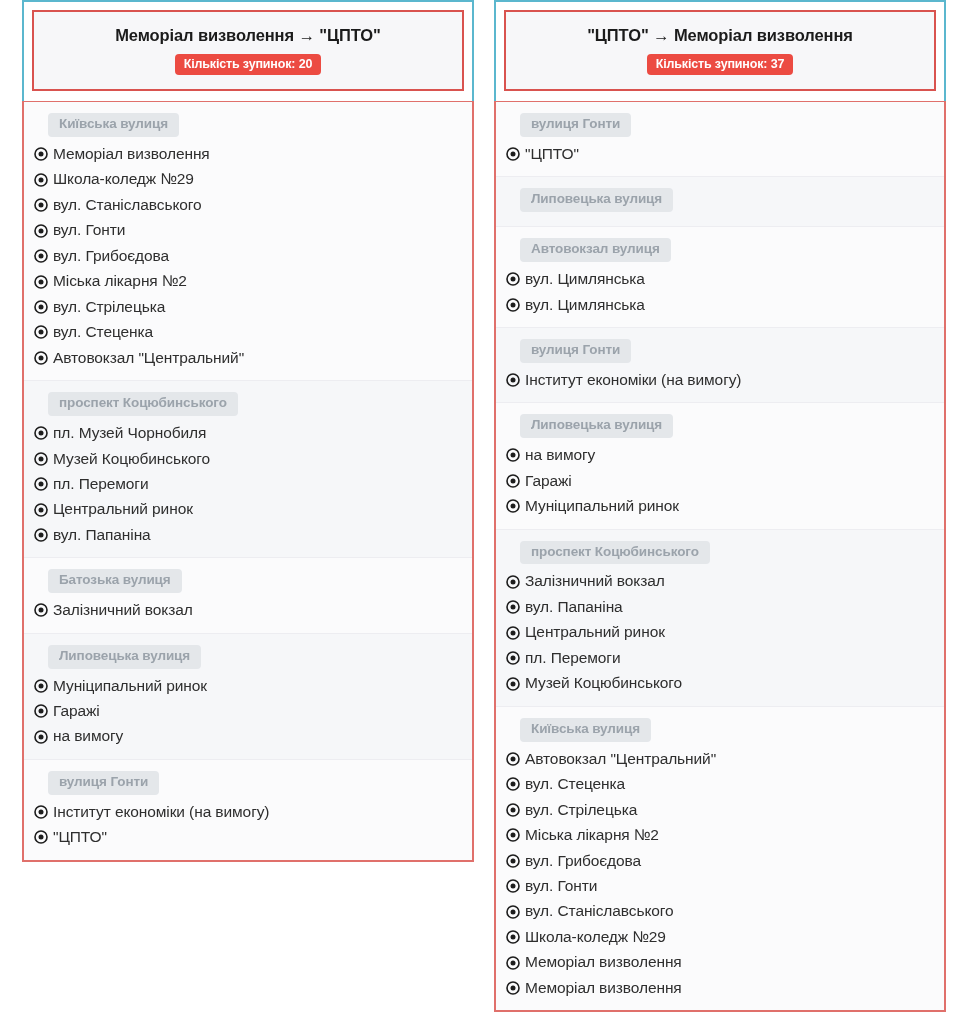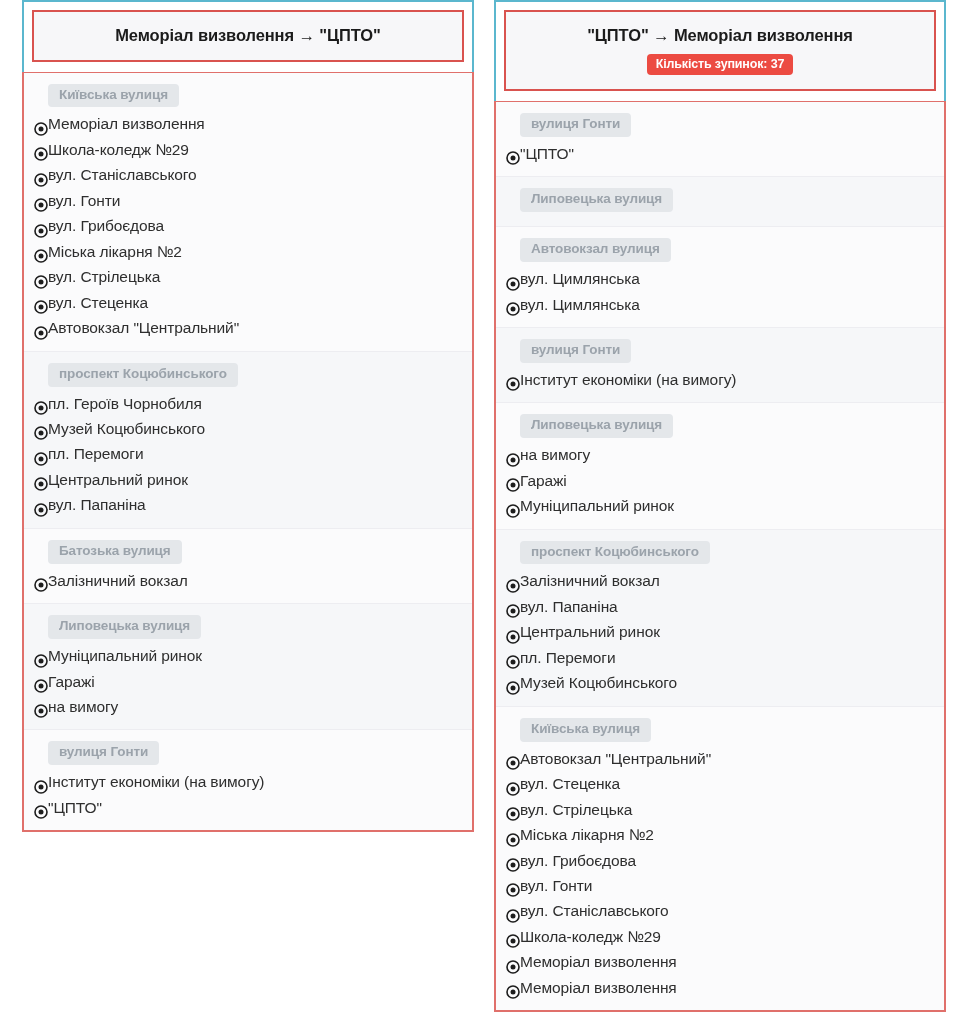--- a/index.html
+++ b/index.html
@@ -88,21 +88,22 @@
     line-height: 1.1;
     letter-spacing: -0.1px;
   }
   ul.stop-list {
     list-style: none;
     margin: 0;
     padding: 0 0 0 10px;
   }
   ul.stop-list li.stop-item {
     display: flex;
-    align-items: flex-end;
+    align-items: center;
+    gap: 5px;
     padding: 1px 0 2px 0;
     font-size: 15.5px;
     color: #2e2e2e;
     line-height: 1.45;
     letter-spacing: -0.1px;
   }
   .stop-icon {
     flex: 0 0 auto;
     width: 14px;
     height: 14px;
@@ -116,20 +117,23 @@
 </head>
 <body>
 
 <div class="page">
   <div class="columns">
 
     <div class="col">
       <div class="route-card">
         <div class="route-head">
           <div class="route-title">Меморіал визволення → "ЦПТО"</div>
+          <div class="badge-wrap">
+            <span class="badge">Кількість зупинок: 20</span>
+          </div>
         </div>
       </div>
       <div class="stops-panel">
           <div class="street-group"><span class="street-name">Київська вулиця</span><ul class="stop-list">
               <li class="stop-item">
                 <span class="stop-icon">
                   <svg width="14" height="14" viewBox="0 0 14 14" aria-hidden="true">
                     <circle cx="7" cy="7" r="6" fill="none" stroke="#1d1d1d" stroke-width="1.6"></circle>
                     <circle cx="7" cy="7" r="2.5" fill="#1d1d1d"></circle>
                   </svg>
@@ -210,21 +214,21 @@
               </li>
             </ul></div>
           <div class="street-group alt"><span class="street-name">проспект Коцюбинського</span><ul class="stop-list">
               <li class="stop-item">
                 <span class="stop-icon">
                   <svg width="14" height="14" viewBox="0 0 14 14" aria-hidden="true">
                     <circle cx="7" cy="7" r="6" fill="none" stroke="#1d1d1d" stroke-width="1.6"></circle>
                     <circle cx="7" cy="7" r="2.5" fill="#1d1d1d"></circle>
                   </svg>
                 </span>
-                <span class="stop-label">пл. Героїв Чорнобиля</span>
+                <span class="stop-label">пл. Музей Чорнобиля</span>
               </li>
               <li class="stop-item">
                 <span class="stop-icon">
                   <svg width="14" height="14" viewBox="0 0 14 14" aria-hidden="true">
                     <circle cx="7" cy="7" r="6" fill="none" stroke="#1d1d1d" stroke-width="1.6"></circle>
                     <circle cx="7" cy="7" r="2.5" fill="#1d1d1d"></circle>
                   </svg>
                 </span>
                 <span class="stop-label">Музей Коцюбинського</span>
               </li>

